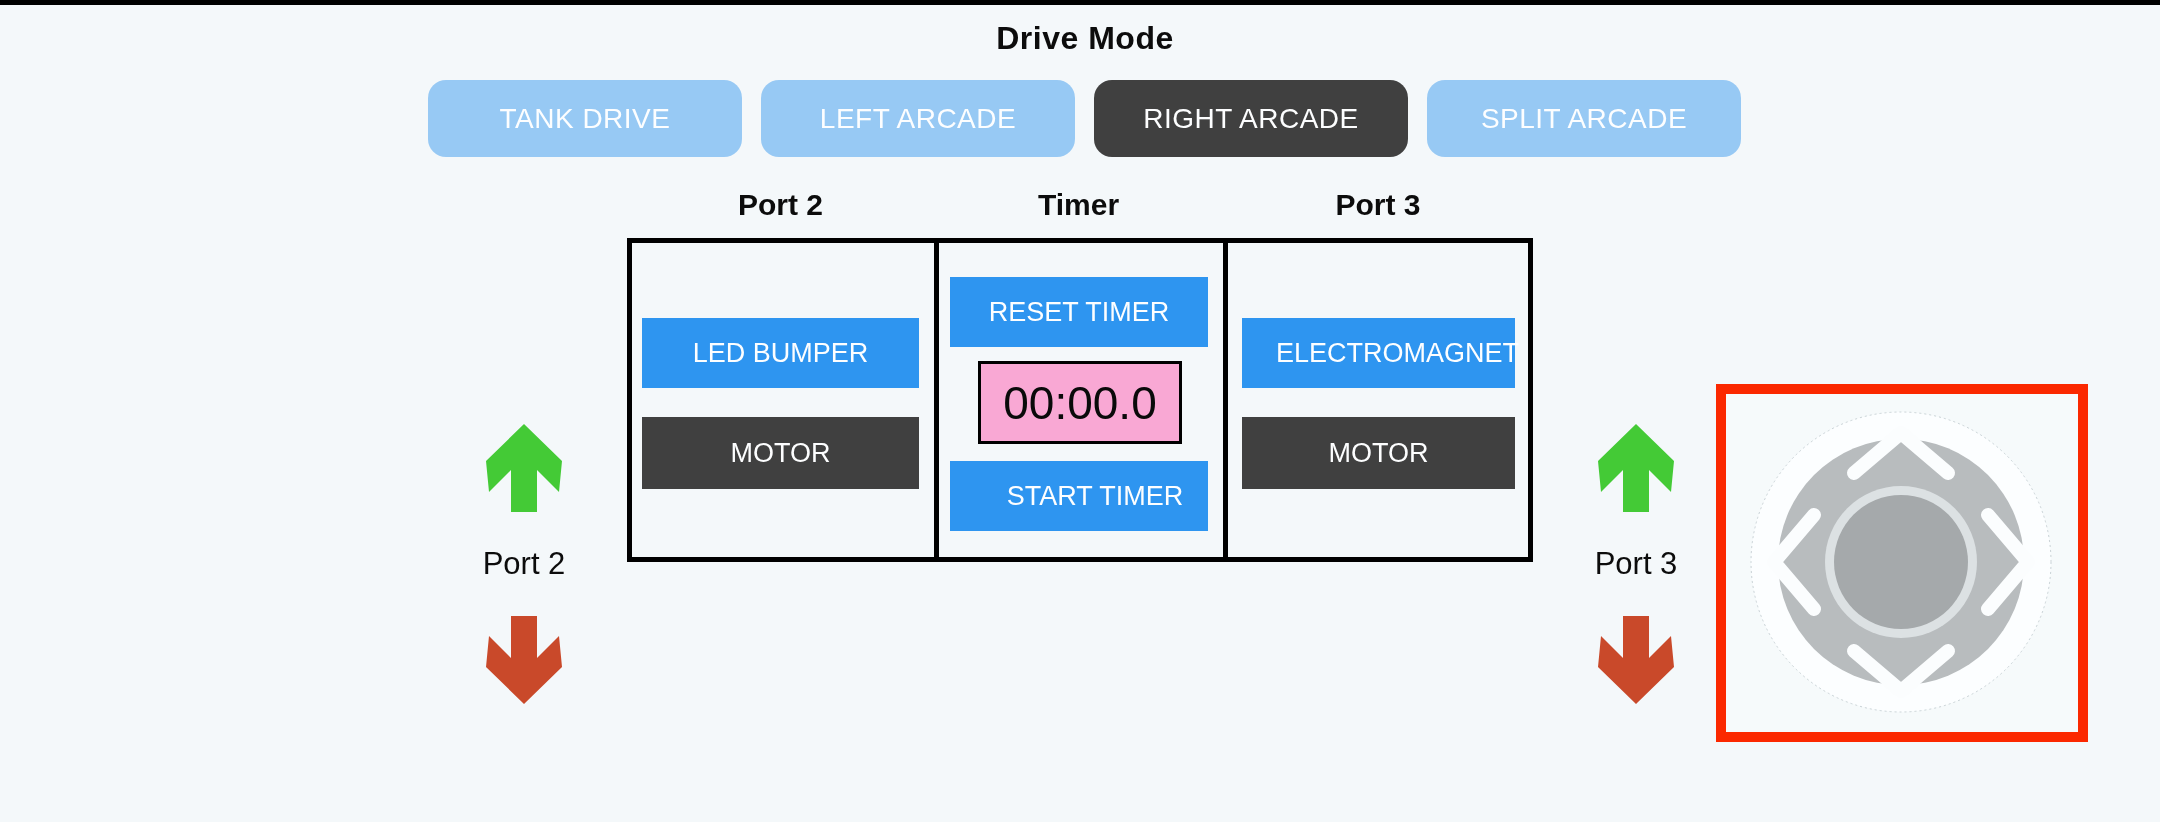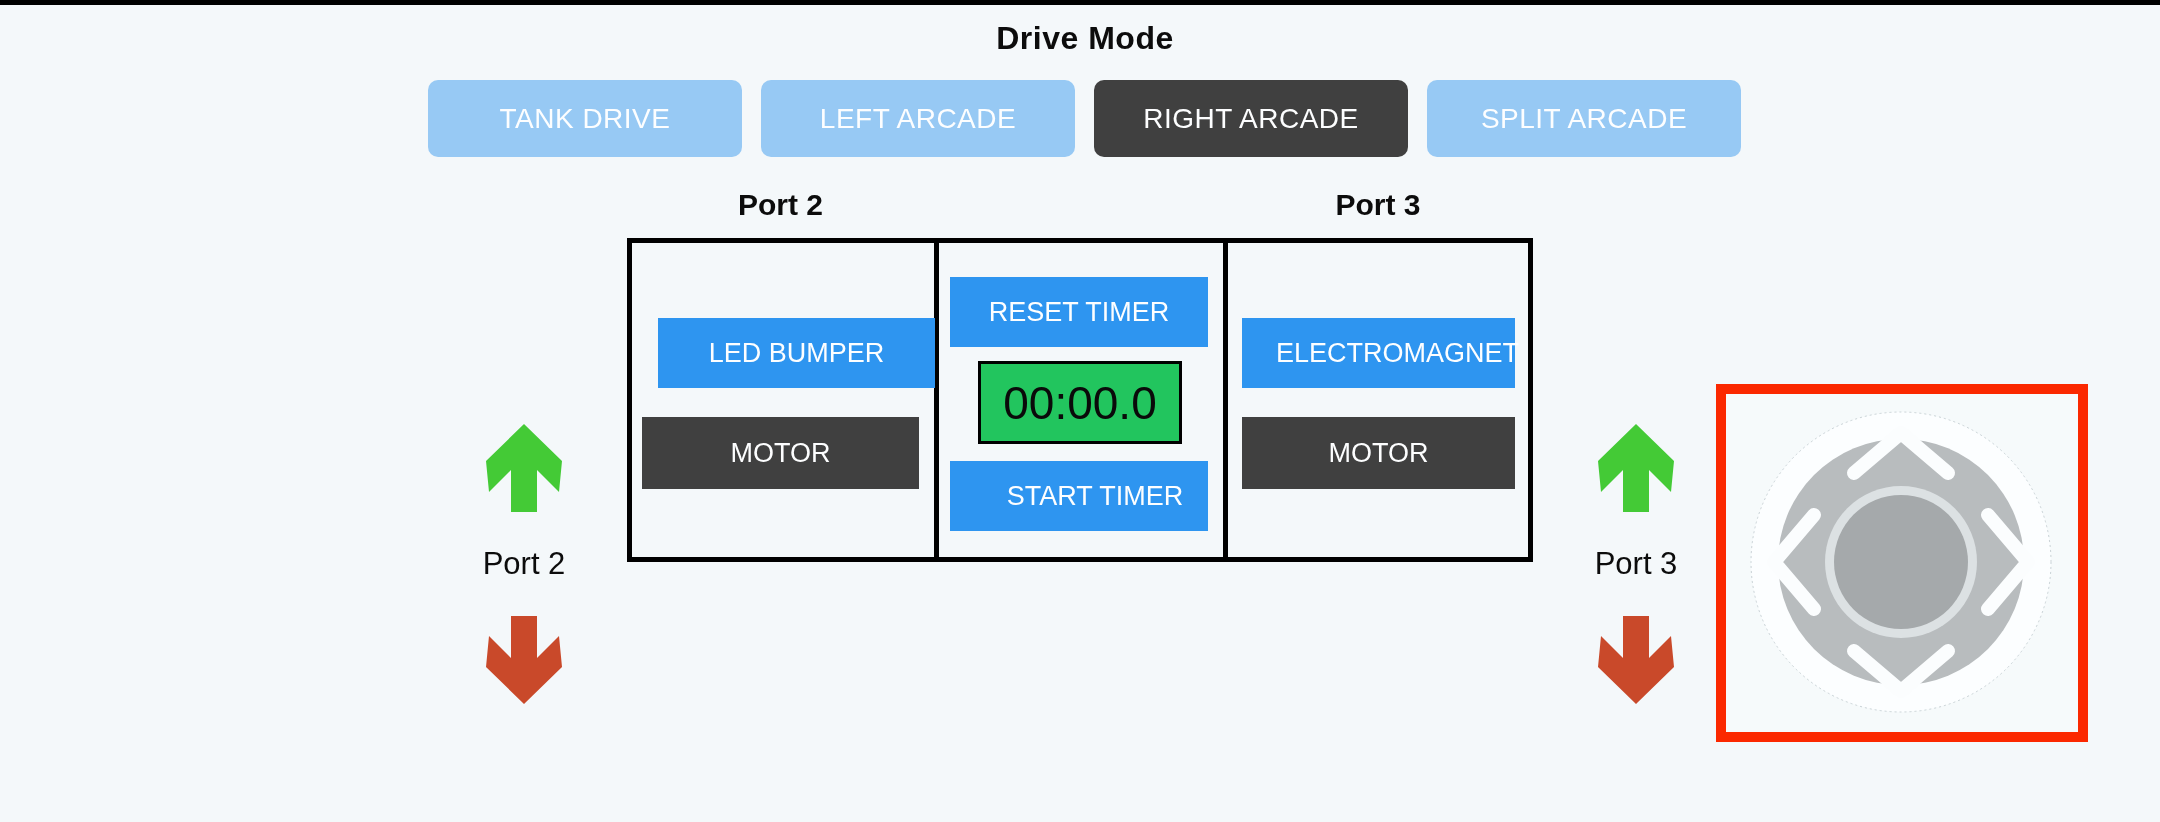--- a/index.html
+++ b/index.html
@@ -12,21 +12,21 @@
   .topbar { position:absolute; left:0; top:0; width:2160px; height:5px; background:#000; }
 
   .title {
     position:absolute; left:428px; top:20px; width:1314px;
     text-align:center; font-size:32px; font-weight:bold; color:#0c0c0c;
     letter-spacing:0.5px;
   }
 
   .drive-row { position:absolute; left:428px; top:80px; display:flex; gap:19px; }
   .drive-btn {
-    width:314px; height:77px; border:none; border-radius:10px;
+    width:314px; height:77px; border:none; border-radius:18px;
     background:#97c9f4; color:#fdfeff; font-size:28px;
     font-family:"Liberation Sans", sans-serif;
     display:flex; align-items:center; justify-content:center;
     letter-spacing:0.5px; cursor:pointer;
   }
   .drive-btn.active { background:#404040; }
 
   .col-header {
     position:absolute; top:188px; text-align:center;
     font-size:30px; font-weight:bold; color:#0c0c0c;
@@ -45,30 +45,30 @@
   #col-port3 { flex:1; }
 
   .pbtn {
     position:absolute; border:none; border-radius:0; color:#fdfeff;
     font-size:27px; font-family:"Liberation Sans", sans-serif;
     display:flex; align-items:center; justify-content:center; cursor:pointer;
   }
   .pbtn.on  { background:#2e95f0; }
   .pbtn.off { background:#404040; }
 
-  #btn-led     { left:26px; top:75px;  width:277px; height:70px; }
+  #btn-led     { left:10px; top:75px;  width:277px; height:70px; }
   #btn-motor-l { left:10px; top:174px; width:277px; height:72px; }
   #btn-reset   { left:11px; top:34px;  width:258px; height:70px; }
   #btn-start   { left:11px; top:218px; width:258px; height:70px;padding-left:38px; }
   #btn-mag     { left:14px; top:75px;  width:273px; height:70px;padding-left:44px; }
   #btn-motor-r { left:14px; top:174px; width:273px; height:72px; }
 
   #timer-display {
     position:absolute; left:39px; top:118px; width:204px; height:83px;
-    border:3px solid #000; box-sizing:border-box; background:#22c55e;
+    border:3px solid #000; box-sizing:border-box; background:#f9a8d4;
     color:#0a0a0a; font-size:46px;
     display:flex; align-items:center; justify-content:center;
   }
 
   .arrow-btn { position:absolute; width:76px; height:88px; cursor:pointer; }
   #left-up    { left:486px;  top:424px; }
   #left-down  { left:486px;  top:616px; }
   #right-up   { left:1598px; top:424px; }
   #right-down { left:1598px; top:616px; }
 
@@ -95,20 +95,21 @@
   <div class="title">Drive Mode</div>
 
   <div class="drive-row">
     <button class="drive-btn">TANK DRIVE</button>
     <button class="drive-btn">LEFT ARCADE</button>
     <button class="drive-btn active">RIGHT ARCADE</button>
     <button class="drive-btn">SPLIT ARCADE</button>
   </div>
 
   <div class="col-header" id="hdr-port2">Port 2</div>
+  <div class="col-header" id="hdr-timer">Timer</div>
   <div class="col-header" id="hdr-port3">Port 3</div>
 
   <div class="panel-table">
     <div class="pcol" id="col-port2">
       <button class="pbtn on" id="btn-led">LED BUMPER</button>
       <button class="pbtn off" id="btn-motor-l">MOTOR</button>
     </div>
     <div class="pcol" id="col-timer">
       <button class="pbtn on" id="btn-reset">RESET TIMER</button>
       <div id="timer-display">00:00.0</div>

